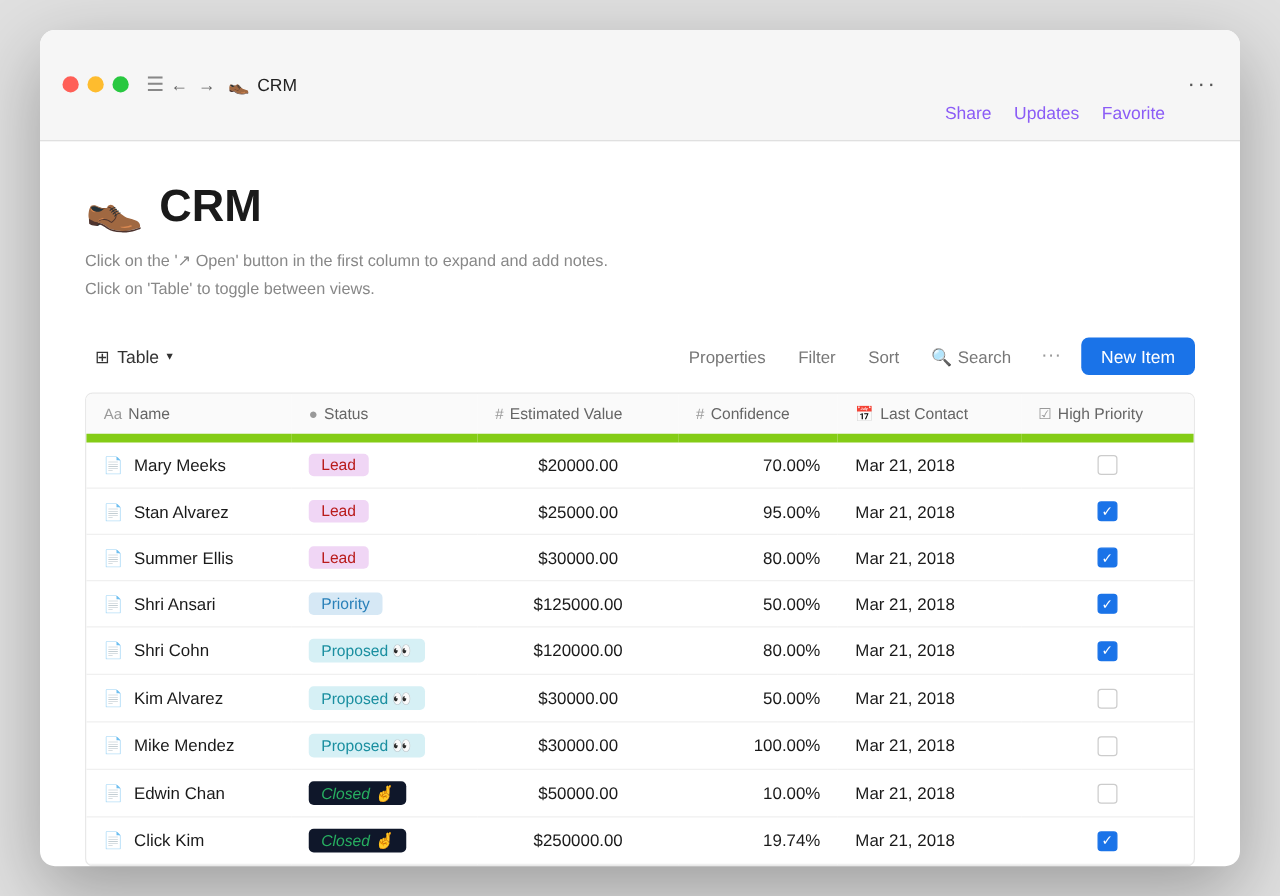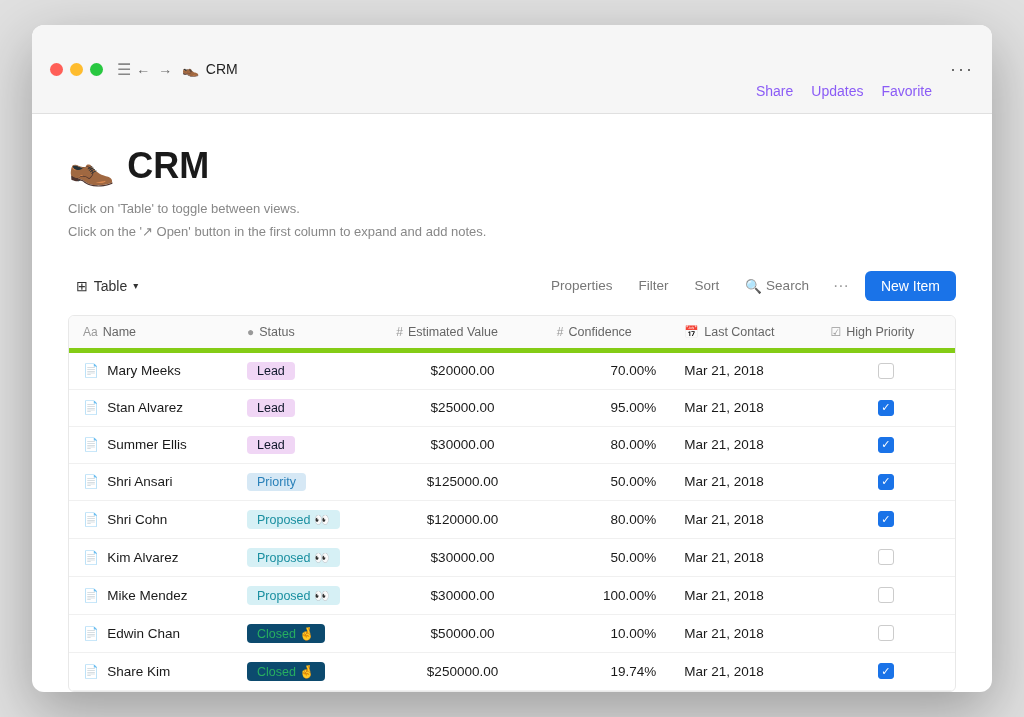--- a/index.html
+++ b/index.html
@@ -203,21 +203,21 @@
     }
 
     table {
       width: 100%;
       border-collapse: collapse;
       font-size: 13.5px;
     }
 
     thead tr {
       background: #fafafa;
-      border-bottom: 5px solid #84cc16;
+      border-bottom: 7px solid #84cc16;
     }
 
     th {
       padding: 9px 14px;
       text-align: left;
       font-weight: 500;
       color: #666;
       font-size: 12.5px;
       white-space: nowrap;
     }
@@ -253,36 +253,37 @@
       display: inline-flex;
       align-items: center;
       padding: 2px 10px;
       border-radius: 4px;
       font-size: 12.5px;
       font-weight: 500;
     }
 
     .badge-lead {
       background: #f0d6f5;
-      color: #0f172a;
+      color: #b91c1c;
     }
 
     .badge-contacted {
       background: #d6e8f5;
       color: #2980b9;
     }
 
     .badge-proposed {
       background: #d6f0f5;
       color: #1a8fa0;
     }
 
     .badge-closed {
-      background: #0c4a6e;
+      background: #0f172a;
       color: #27ae60;
+      font-style: italic;
     }
 
     .value-cell {
       text-align: center;
     }
 
     .conf-cell {
       text-align: right;
     }
 
@@ -386,22 +387,22 @@
   </div>
 
   <div class="page-content">
 
     <div class="page-header">
       <div class="page-title-row">
         <span class="page-emoji">👞</span>
         <h1 class="page-title">CRM</h1>
       </div>
       <div class="page-description">
+        <div>Click on the '↗ Open' button in the first column to expand and add notes.</div>
         <div>Click on 'Table' to toggle between views.</div>
-        <div>Click on the '↗ Open' button in the first column to expand and add notes.</div>
       </div>
     </div>
 
     <div class="toolbar">
       <button class="view-toggle">
         <span>⊞</span>
         <span>Table</span>
         <span style="font-size:10px;">▾</span>
       </button>
       <div class="toolbar-spacer"></div>
@@ -559,21 +560,21 @@
       </td>
       <td class="value-cell">$50000.00</td>
       <td class="conf-cell">10.00%</td>
       <td>Mar 21, 2018</td>
       <td class="checkbox-cell"><span class="cb"></span></td>
     </tr>
             <tr>
       <td>
         <div class="name-cell">
           <span class="row-icon">📄</span>
-          <span>Share Kim</span>
+          <span>Click Kim</span>
         </div>
       </td>
       <td>
         <span class="status-badge badge-closed">Closed 🤞</span>
       </td>
       <td class="value-cell">$250000.00</td>
       <td class="conf-cell">19.74%</td>
       <td>Mar 21, 2018</td>
       <td class="checkbox-cell"><span class="cb cb-checked">✓</span></td>
     </tr>

